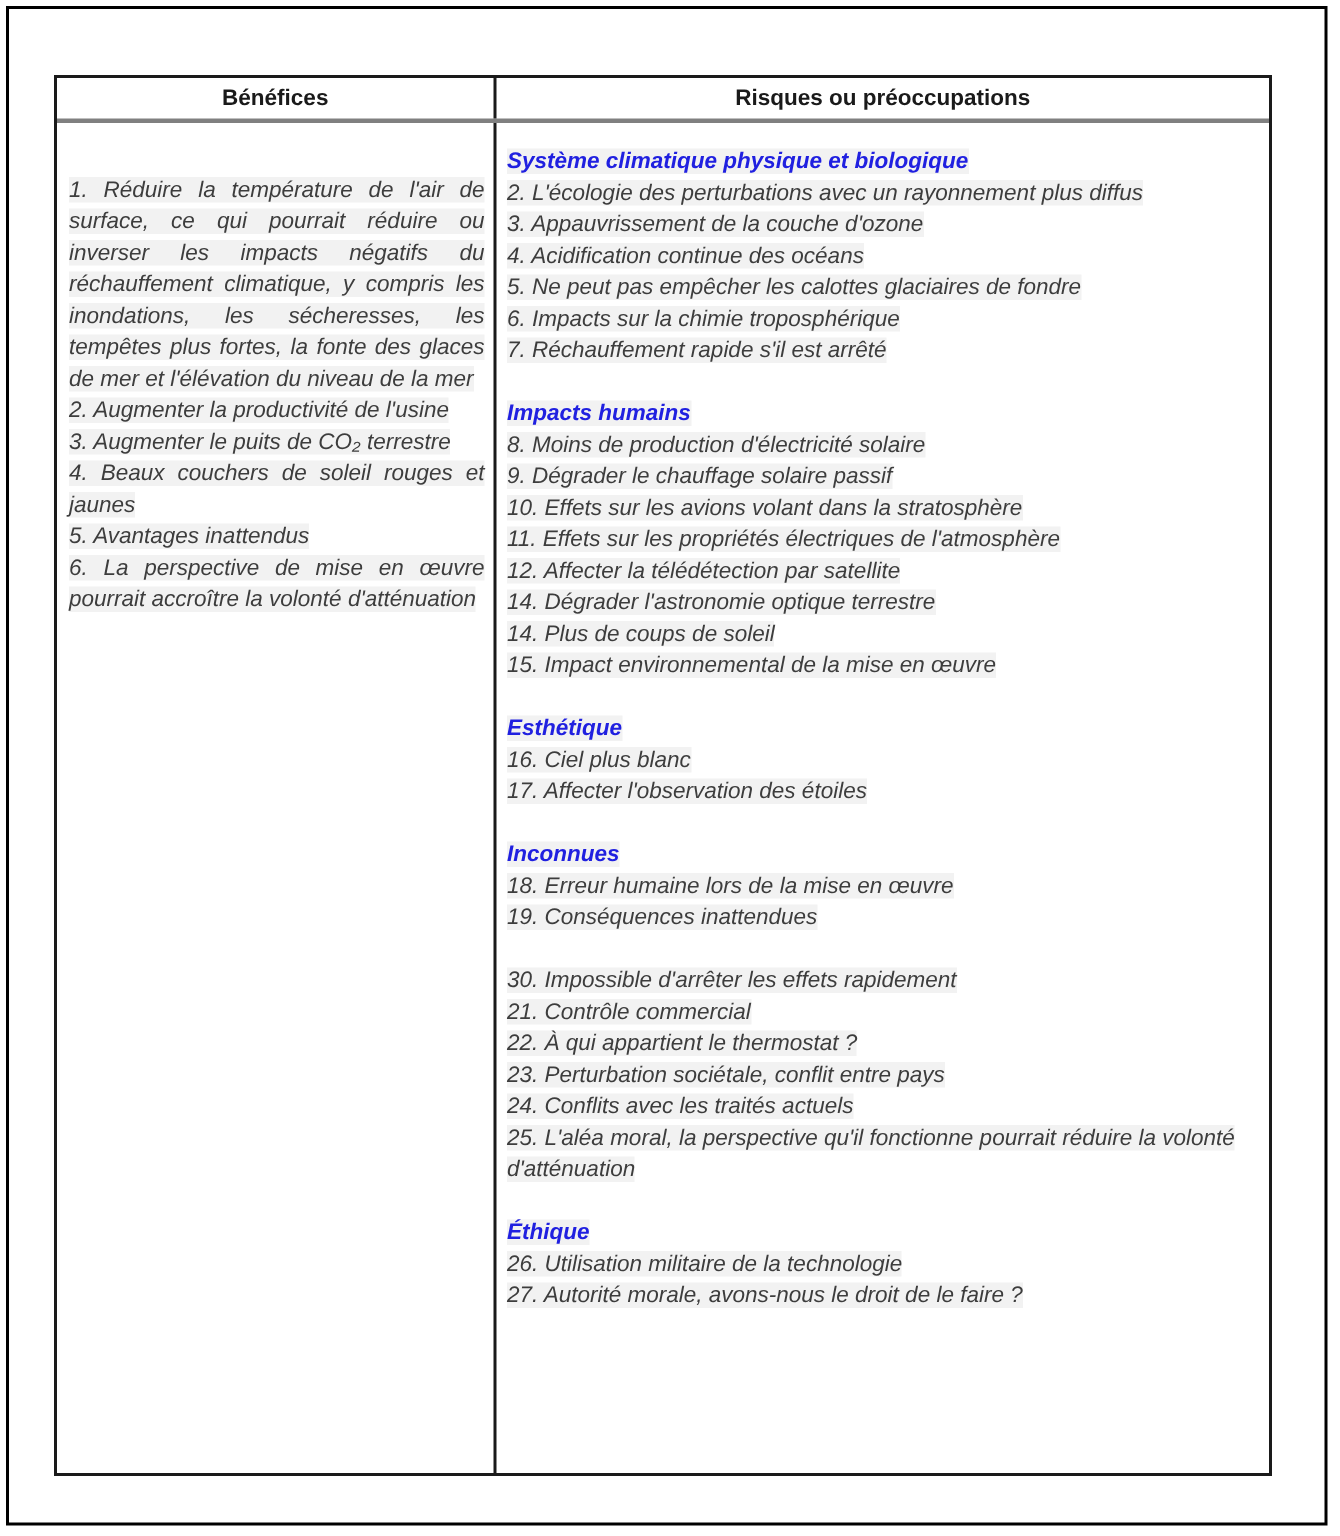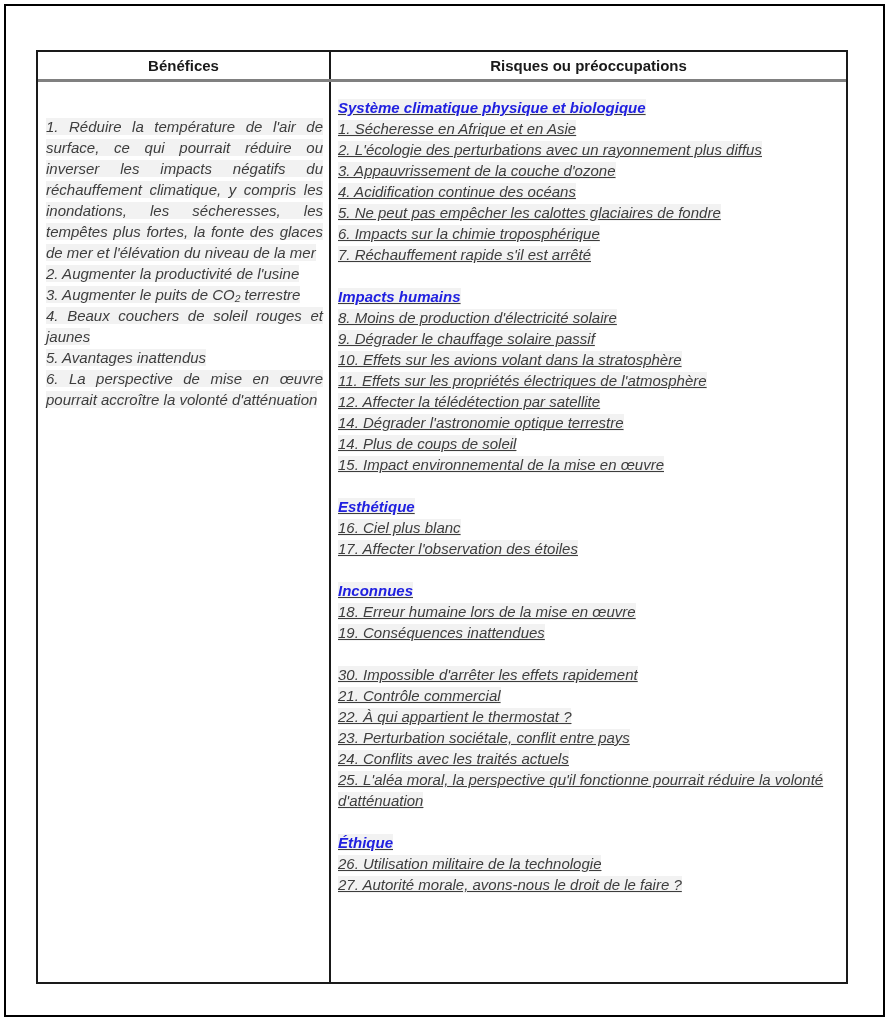--- a/index.html
+++ b/index.html
@@ -54,21 +54,21 @@
     flex: 0 0 293px;
     border-right: 2px solid var(--border, #1a1a1a);
     padding: 34px 6px 0 8px;
     text-align: justify;
   }
   .cell.right { flex: 1; padding: 15px 8px 0 7px; }
 
   .para { margin: 0; }
   .hl { background: var(--hl, #f2f2f2); }
 
-  .sec { margin: 0 0 21px 0; text-decoration: underline; }
+  .sec { margin: 0 0 21px 0; }
   .sec:last-child { margin-bottom: 0; }
   .sec-title-text {
     color: var(--blue, #2020e0);
     font-weight: bold;
     background: var(--hl, #f2f2f2);
   }
 </style>
 </head>
 <body>
 
@@ -95,21 +95,20 @@
   <p class="para"><span class="hl">5. Avantages inattendus</span></p>
 
   <p class="para"><span class="hl">6. La perspective de mise en œuvre pourrait accroître la volonté d'atténuation</span></p>
 </div>
       </div>
       <div class="cell right">
         <div id="risk-sections">
   <div class="sec">
     <p class="para"><span class="sec-title-text">Système climatique physique et biologique</span></p>
     <div class="sec-items">
-  <p class="para"><span class="hl">1. Sécheresse en Afrique et en Asie</span></p>
 
   <p class="para"><span class="hl">2. L'écologie des perturbations avec un rayonnement plus diffus</span></p>
 
   <p class="para"><span class="hl">3. Appauvrissement de la couche d'ozone</span></p>
 
   <p class="para"><span class="hl">4. Acidification continue des océans</span></p>
 
   <p class="para"><span class="hl">5. Ne peut pas empêcher les calottes glaciaires de fondre</span></p>
 
   <p class="para"><span class="hl">6. Impacts sur la chimie troposphérique</span></p>

